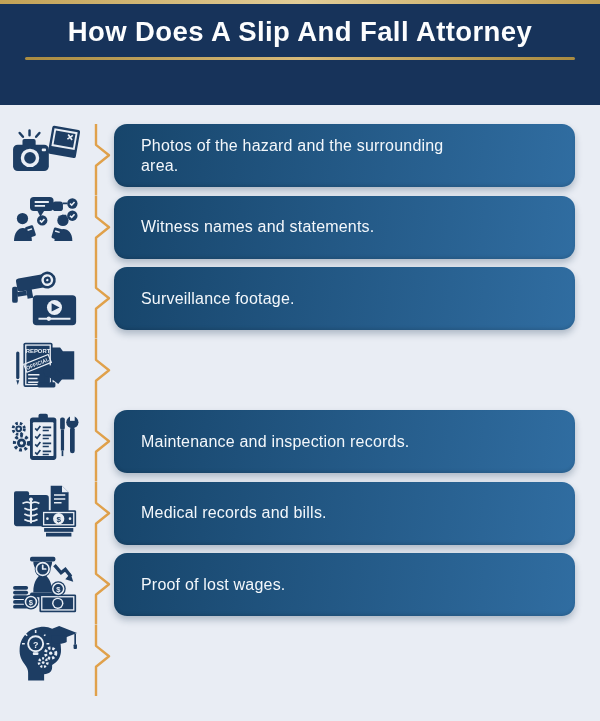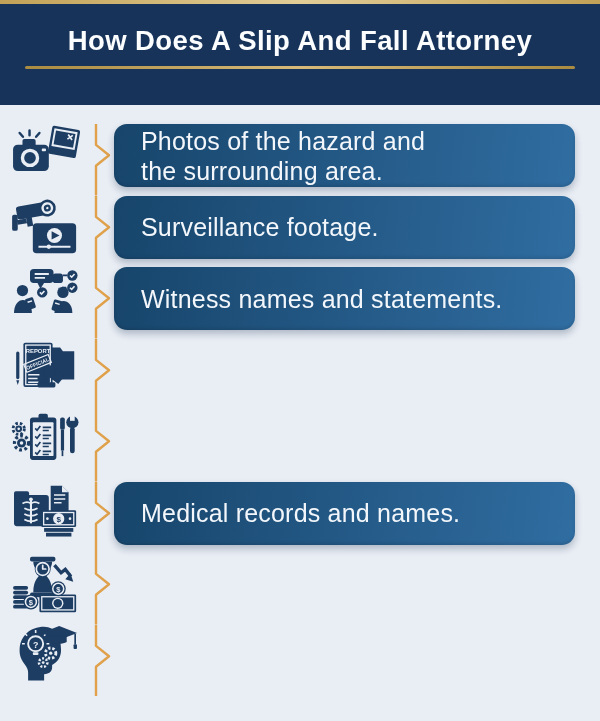--- a/index.html
+++ b/index.html
@@ -1,33 +1,33 @@
 <!DOCTYPE html>
 <html style="--header-bg: #17335a; --accent-gold: #c2a256; --connector-gold: #e0a14b; --bar-left: #17456b; --bar-right: #306da1; --background: #e9edf4; --icon-navy: #1d3d63; --text-white: #f3f7fb;"><head>
 <meta charset="utf-8">
 <style>
   html,body{margin:0;padding:0;}
   body{font-family:"Liberation Sans",sans-serif;}
   .page{width:600px;height:721px;background:var(--background,#e9edf4);overflow:hidden;box-sizing:border-box;}
   .top-strip{height:4px;background:linear-gradient(90deg,#c2a256,#e2cd97,#c2a256);}
-  .header{height:101px;background:var(--header-bg,#17335a);text-align:center;box-sizing:border-box;padding-top:20px;}
+  .header{height:101px;background:var(--header-bg,#17335a);text-align:center;box-sizing:border-box;padding-top:11px;}
   .title{color:#fcfdfe;font-weight:bold;font-size:27.5px;line-height:1.22;letter-spacing:.4px;}
   .title span{display:block;}
   .divider{height:3px;margin:8px 25px 0 25px;background:linear-gradient(90deg,#a98b41,#d7ba79,#a98b41);border-radius:2px;}
   .content{padding-top:19px;}
   .row{display:flex;height:71.5px;align-items:flex-start;}
   .icon-cell{width:92px;height:63px;flex:none;display:flex;align-items:center;justify-content:center;}
   .icon{width:74px;height:64px;}
   .conn-cell{width:22px;flex:none;align-self:stretch;}
   .conn-cell svg{display:block;width:22px;height:100%;}
   .bar{flex:1;height:63px;margin-right:25px;border-radius:13px;
        background:linear-gradient(97deg,var(--bar-left,#17456b) 0%,var(--bar-right,#306da1) 100%);
        box-shadow:0 4px 7px rgba(23,50,80,.28), inset 0 -2px 3px rgba(0,0,0,.10);
        display:flex;align-items:center;padding:0 27px;box-sizing:border-box;}
-  .bar .txt{color:#f3f7fb;font-size:25px;line-height:1.2;letter-spacing:.2px;}
+  .bar .txt{color:#f3f7fb;font-size:16px;line-height:1.2;letter-spacing:.2px;}
   .bar .txt.narrow{max-width:315px;display:inline-block;}
   
   .nv{fill:#1d3d63;}
   .lt{fill:#e9eef5;}
   .nvs{stroke:#1d3d63;fill:none;}
   .lts{stroke:#e9eef5;fill:none;}
   .icon text{font-family:"Liberation Sans",sans-serif;font-weight:bold;}
 </style>
 </head>
 <body>
@@ -59,49 +59,20 @@
           <rect class="lt" x="33.5" y="26" width="4.5" height="3" rx="1"></rect>
         </svg>
       </div>
       <div class="conn-cell">
         <svg viewBox="0 0 22 72" preserveAspectRatio="none">
             <path d="M4 0 V21 L17 31.5 L4 42 V72" stroke="#e0a14b" stroke-width="2.4" fill="none" stroke-linejoin="round"></path>
           </svg>
       </div>
       <div class="bar">
         <span class="txt narrow">Photos of the hazard and the surrounding area.</span>
-      </div>
-    </div>
-
-    <div class="row">
-      <div class="icon-cell">
-        <svg class="icon" viewBox="0 0 76 68">
-          <rect class="nv" x="2" y="21" width="6" height="17" rx="2"></rect>
-          <g transform="rotate(-10 22 19)">
-            <rect class="nv" x="6" y="24" width="10" height="5"></rect>
-            <rect class="nv" x="16" y="23" width="6" height="10"></rect>
-            <rect class="nv" x="7" y="10" width="32" height="14" rx="3"></rect>
-            <circle class="nv" cx="40" cy="17" r="9"></circle>
-            <circle cx="40" cy="17" r="5" class="lts" stroke-width="2.6"></circle>
-            <circle class="lt" cx="40" cy="17" r="1.3"></circle>
-          </g>
-          <rect class="nv" x="24" y="30" width="46" height="32" rx="4"></rect>
-          <circle class="lt" cx="47" cy="43" r="8"></circle>
-          <polygon class="nv" points="44,38.6 52.4,43 44,47.4"></polygon>
-          <path d="M30 55 h34" class="lts" stroke-width="2"></path>
-          <circle class="lt" cx="41" cy="55" r="2.3"></circle>
-        </svg>
-      </div>
-      <div class="conn-cell">
-        <svg viewBox="0 0 22 72" preserveAspectRatio="none">
-            <path d="M4 0 V21 L17 31.5 L4 42 V72" stroke="#e0a14b" stroke-width="2.4" fill="none" stroke-linejoin="round"></path>
-          </svg>
-      </div>
-      <div class="bar">
-        <span class="txt">Surveillance footage.</span>
       </div>
     </div>
 
     <div class="row">
       <div class="icon-cell">
         <svg class="icon" viewBox="0 0 76 68">
           <rect class="nv" x="45" y="7" width="11" height="10" rx="3"></rect>
           <rect class="nv" x="21" y="2" width="25" height="15" rx="4"></rect>
           <polygon class="nv" points="29,17 32,23 36,17"></polygon>
           <path d="M26 7.5 h15 M26 11.5 h11" class="lts" stroke-width="2"></path>
@@ -129,20 +100,49 @@
           </svg>
       </div>
       <div class="bar">
         <span class="txt">Witness names and statements.</span>
       </div>
     </div>
 
     <div class="row">
       <div class="icon-cell">
         <svg class="icon" viewBox="0 0 76 68">
+          <rect class="nv" x="2" y="21" width="6" height="17" rx="2"></rect>
+          <g transform="rotate(-10 22 19)">
+            <rect class="nv" x="6" y="24" width="10" height="5"></rect>
+            <rect class="nv" x="16" y="23" width="6" height="10"></rect>
+            <rect class="nv" x="7" y="10" width="32" height="14" rx="3"></rect>
+            <circle class="nv" cx="40" cy="17" r="9"></circle>
+            <circle cx="40" cy="17" r="5" class="lts" stroke-width="2.6"></circle>
+            <circle class="lt" cx="40" cy="17" r="1.3"></circle>
+          </g>
+          <rect class="nv" x="24" y="30" width="46" height="32" rx="4"></rect>
+          <circle class="lt" cx="47" cy="43" r="8"></circle>
+          <polygon class="nv" points="44,38.6 52.4,43 44,47.4"></polygon>
+          <path d="M30 55 h34" class="lts" stroke-width="2"></path>
+          <circle class="lt" cx="41" cy="55" r="2.3"></circle>
+        </svg>
+      </div>
+      <div class="conn-cell">
+        <svg viewBox="0 0 22 72" preserveAspectRatio="none">
+            <path d="M4 0 V21 L17 31.5 L4 42 V72" stroke="#e0a14b" stroke-width="2.4" fill="none" stroke-linejoin="round"></path>
+          </svg>
+      </div>
+      <div class="bar">
+        <span class="txt">Surveillance footage.</span>
+      </div>
+    </div>
+
+    <div class="row">
+      <div class="icon-cell">
+        <svg class="icon" viewBox="0 0 76 68">
           <path d="M8 16 v26" class="nvs" stroke-width="3.4" stroke-linecap="round"></path>
           <polygon class="nv" points="6.4,45 9.6,45 8,50"></polygon>
           <path class="nv" d="M44 10 h9 l3 4 h12 v30 h-24 z"></path>
           <rect class="nv" x="14" y="5" width="31" height="47" rx="2"></rect>
           <rect x="16.5" y="7.5" width="26" height="42" class="lts" stroke-width="1.4"></rect>
           <text class="lt" x="29.5" y="16" font-size="6.3" text-anchor="middle">REPORT</text>
           <g transform="rotate(-22 29 27)">
             <rect x="15" y="22.5" width="28" height="9" class="lts" stroke-width="1.3"></rect>
             <text class="lt" x="29" y="29.3" font-size="5.6" text-anchor="middle">OFFICIAL</text>
           </g>
@@ -180,20 +180,23 @@
           <circle class="nv" cx="66" cy="13" r="6.5"></circle>
           <rect class="lt" x="63.5" y="5.5" width="5" height="6"></rect>
           <rect class="nv" x="63.5" y="18" width="5" height="28" rx="2.5"></rect>
         </svg>
       </div>
       <div class="conn-cell">
         <svg viewBox="0 0 22 72" preserveAspectRatio="none">
             <path d="M4 0 V21 L17 31.5 L4 42 V72" stroke="#e0a14b" stroke-width="2.4" fill="none" stroke-linejoin="round"></path>
           </svg>
       </div>
+      <div class="bar">
+        <span class="txt">Maintenance and inspection records.</span>
+      </div>
     </div>
 
     <div class="row">
       <div class="icon-cell">
         <svg class="icon" viewBox="0 0 76 68">
           <path class="nv" d="M43 5 h12 l7 7 v21 h-19 z"></path>
           <polygon class="lt" points="55,5 62,12 55,12"></polygon>
           <path class="lts" stroke-width="1.6" d="M46.5 15 h12 M46.5 19 h12 M46.5 23 h8"></path>
           <rect class="nv" x="4" y="11" width="16" height="8" rx="2"></rect>
           <rect class="nv" x="4" y="15" width="37" height="33" rx="3"></rect>
@@ -210,21 +213,21 @@
           <circle class="lt" cx="39.5" cy="40" r="1.4"></circle>
             <circle class="lt" cx="63.5" cy="40" r="1.4"></circle>
         </svg>
       </div>
       <div class="conn-cell">
         <svg viewBox="0 0 22 72" preserveAspectRatio="none">
             <path d="M4 0 V21 L17 31.5 L4 42 V72" stroke="#e0a14b" stroke-width="2.4" fill="none" stroke-linejoin="round"></path>
           </svg>
       </div>
       <div class="bar">
-        <span class="txt">Medical records and names.</span>
+        <span class="txt">Medical records and bills.</span>
       </div>
     </div>
 
     <div class="row">
       <div class="icon-cell">
         <svg class="icon" viewBox="0 0 76 68">
           <rect class="nv" x="21" y="4" width="27" height="5" rx="2"></rect>
           <rect class="nv" x="21" y="42" width="27" height="5" rx="2"></rect>
           <path class="nv" d="M24.5 9 h20 c0 7.5-5.5 10.5-7.5 13.5 c2 3 7.5 6 7.5 19.5 h-20 c0-13.5 5.5-16.5 7.5-19.5 c-2-3-7.5-6-7.5-13.5 z"></path>
           <circle class="nv" cx="34.5" cy="17" r="8.5"></circle>
@@ -249,20 +252,23 @@
           <circle class="nv" cx="22" cy="52" r="8"></circle>
           <circle cx="22" cy="52" r="5.8" class="lts" stroke-width="1.6"></circle>
           <text class="lt" x="22" y="55" font-size="8" text-anchor="middle">$</text>
         </svg>
       </div>
       <div class="conn-cell">
         <svg viewBox="0 0 22 72" preserveAspectRatio="none">
             <path d="M4 0 V21 L17 31.5 L4 42 V72" stroke="#e0a14b" stroke-width="2.4" fill="none" stroke-linejoin="round"></path>
           </svg>
       </div>
+      <div class="bar">
+        <span class="txt">Proof of lost wages.</span>
+      </div>
     </div>
 
     <div class="row">
       <div class="icon-cell">
         <svg class="icon" viewBox="0 0 76 68">
           <path class="nv" d="M36 3 C21 3 11 13 10 26 c-0.6 8 2.5 13 5.5 17 c2.5 3.2 3.5 5.5 3.5 9 v8 h17 v-6.5 c5.5-0.5 8.5-3 8.5-7.5 v-2.5 c5.5-2.5 9.5-8.5 9.5-15.5 C54 13 48 3 36 3 z"></path>
           <circle cx="27" cy="21" r="8" class="lts" stroke-width="2"></circle>
           <text class="lt" x="27" y="25" font-size="9.5" text-anchor="middle">?</text>
           <rect class="lt" x="24" y="30" width="6" height="3" rx="1"></rect>
           <path d="M27 9.5 v-3 M18 12.5 l-2.2-2.2 M36 12.5 l2.2-2.2 M15.5 21 h-3 M38.5 21 h3" class="lts" stroke-width="1.7"></path>

